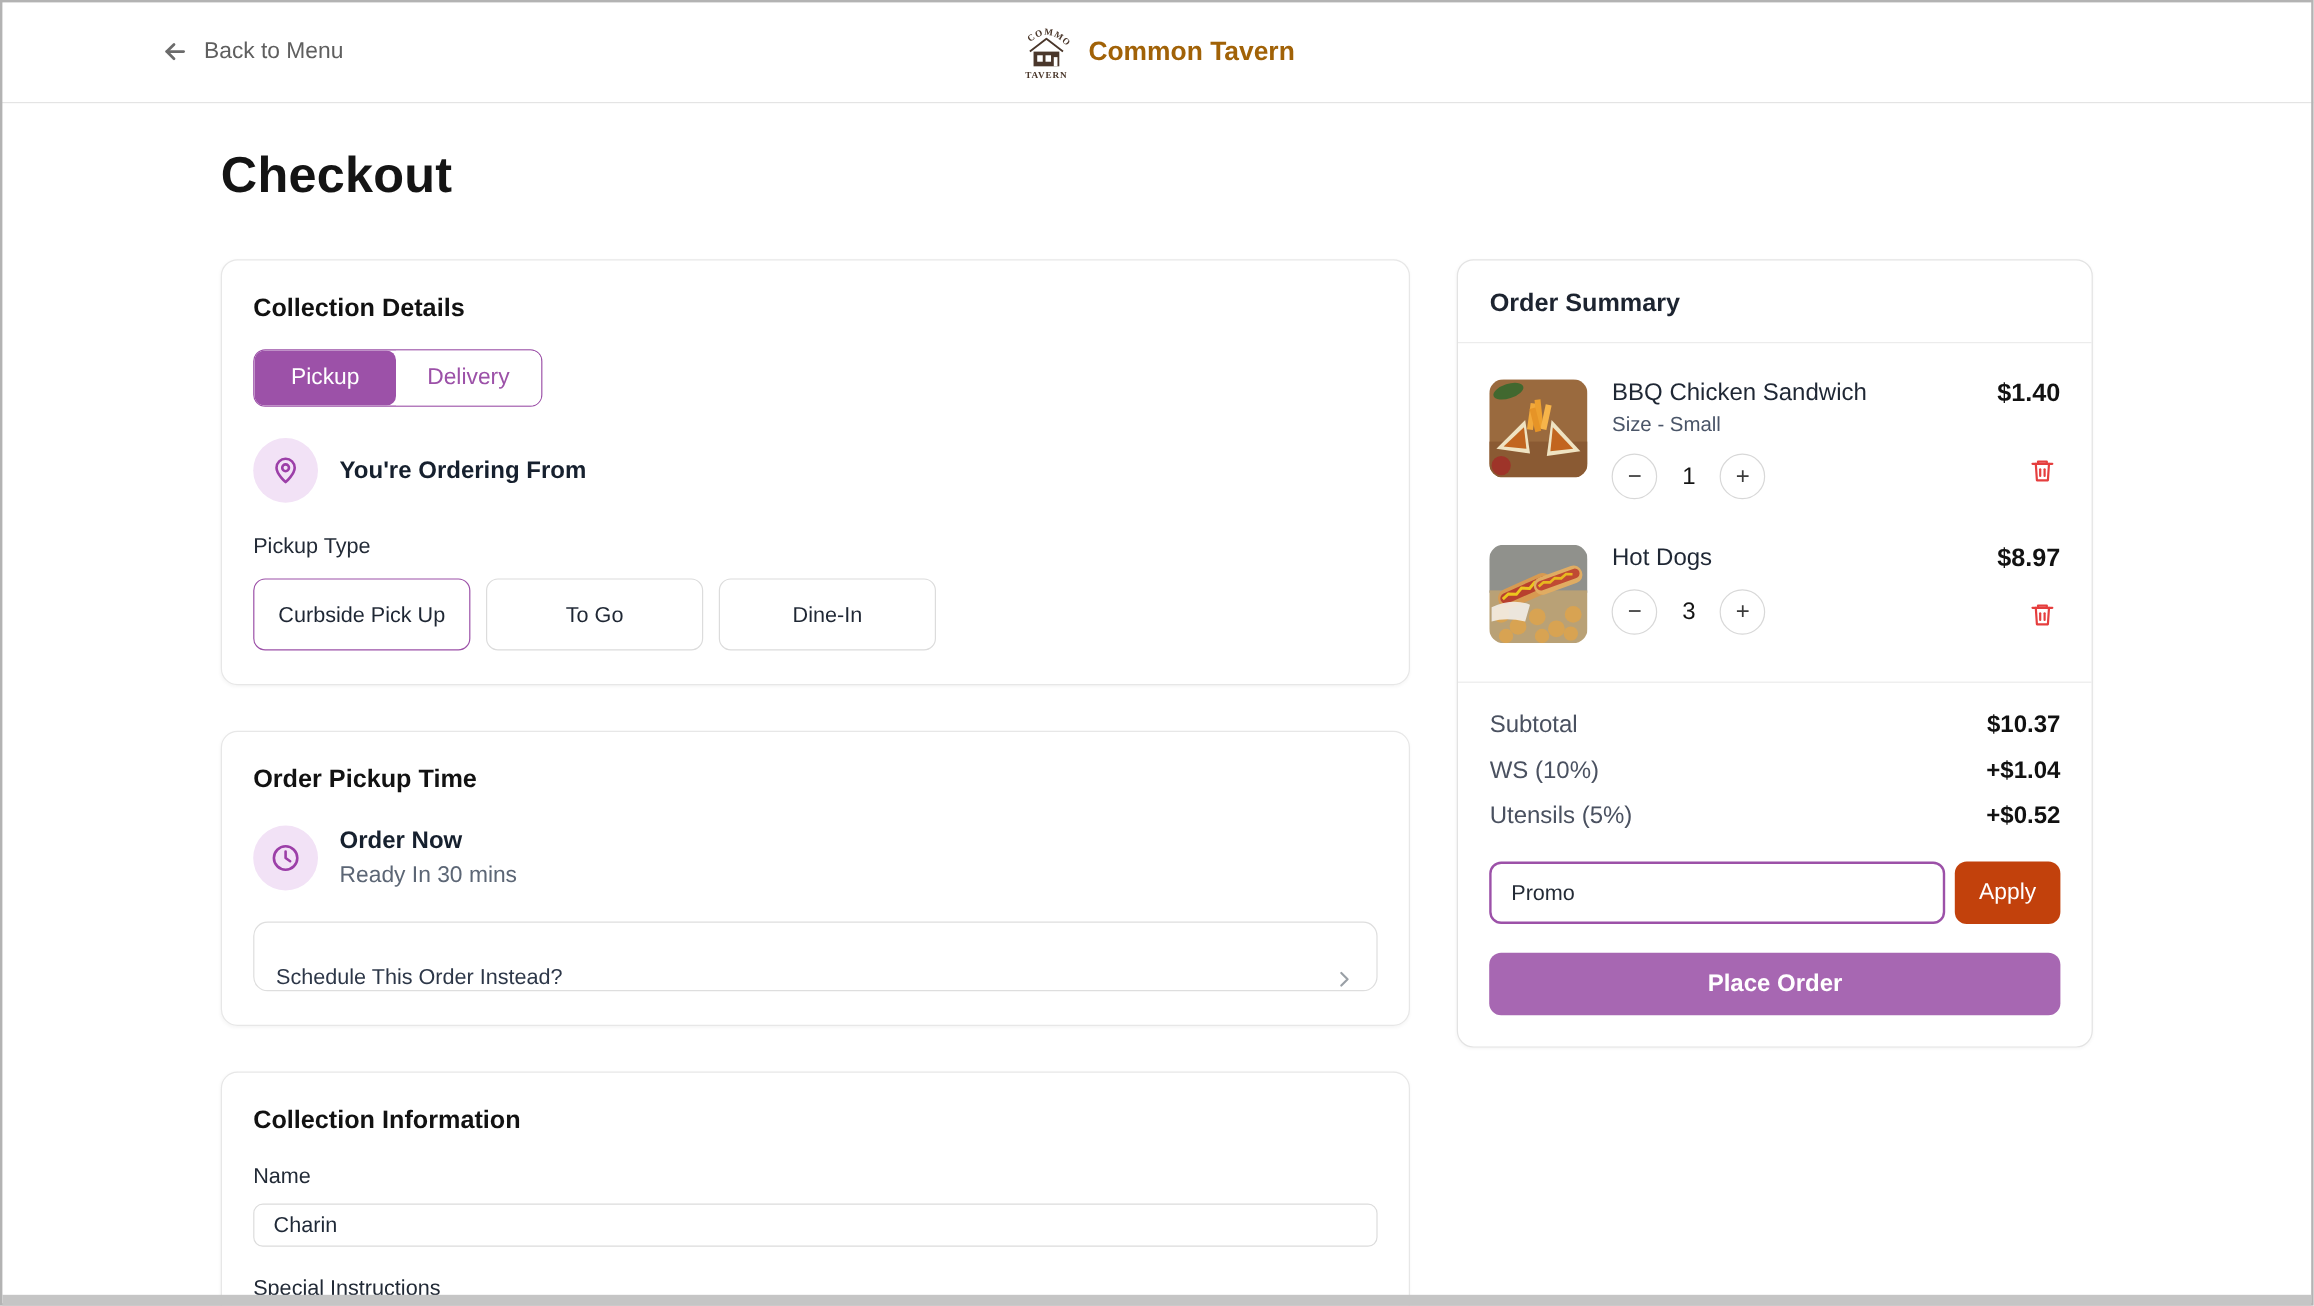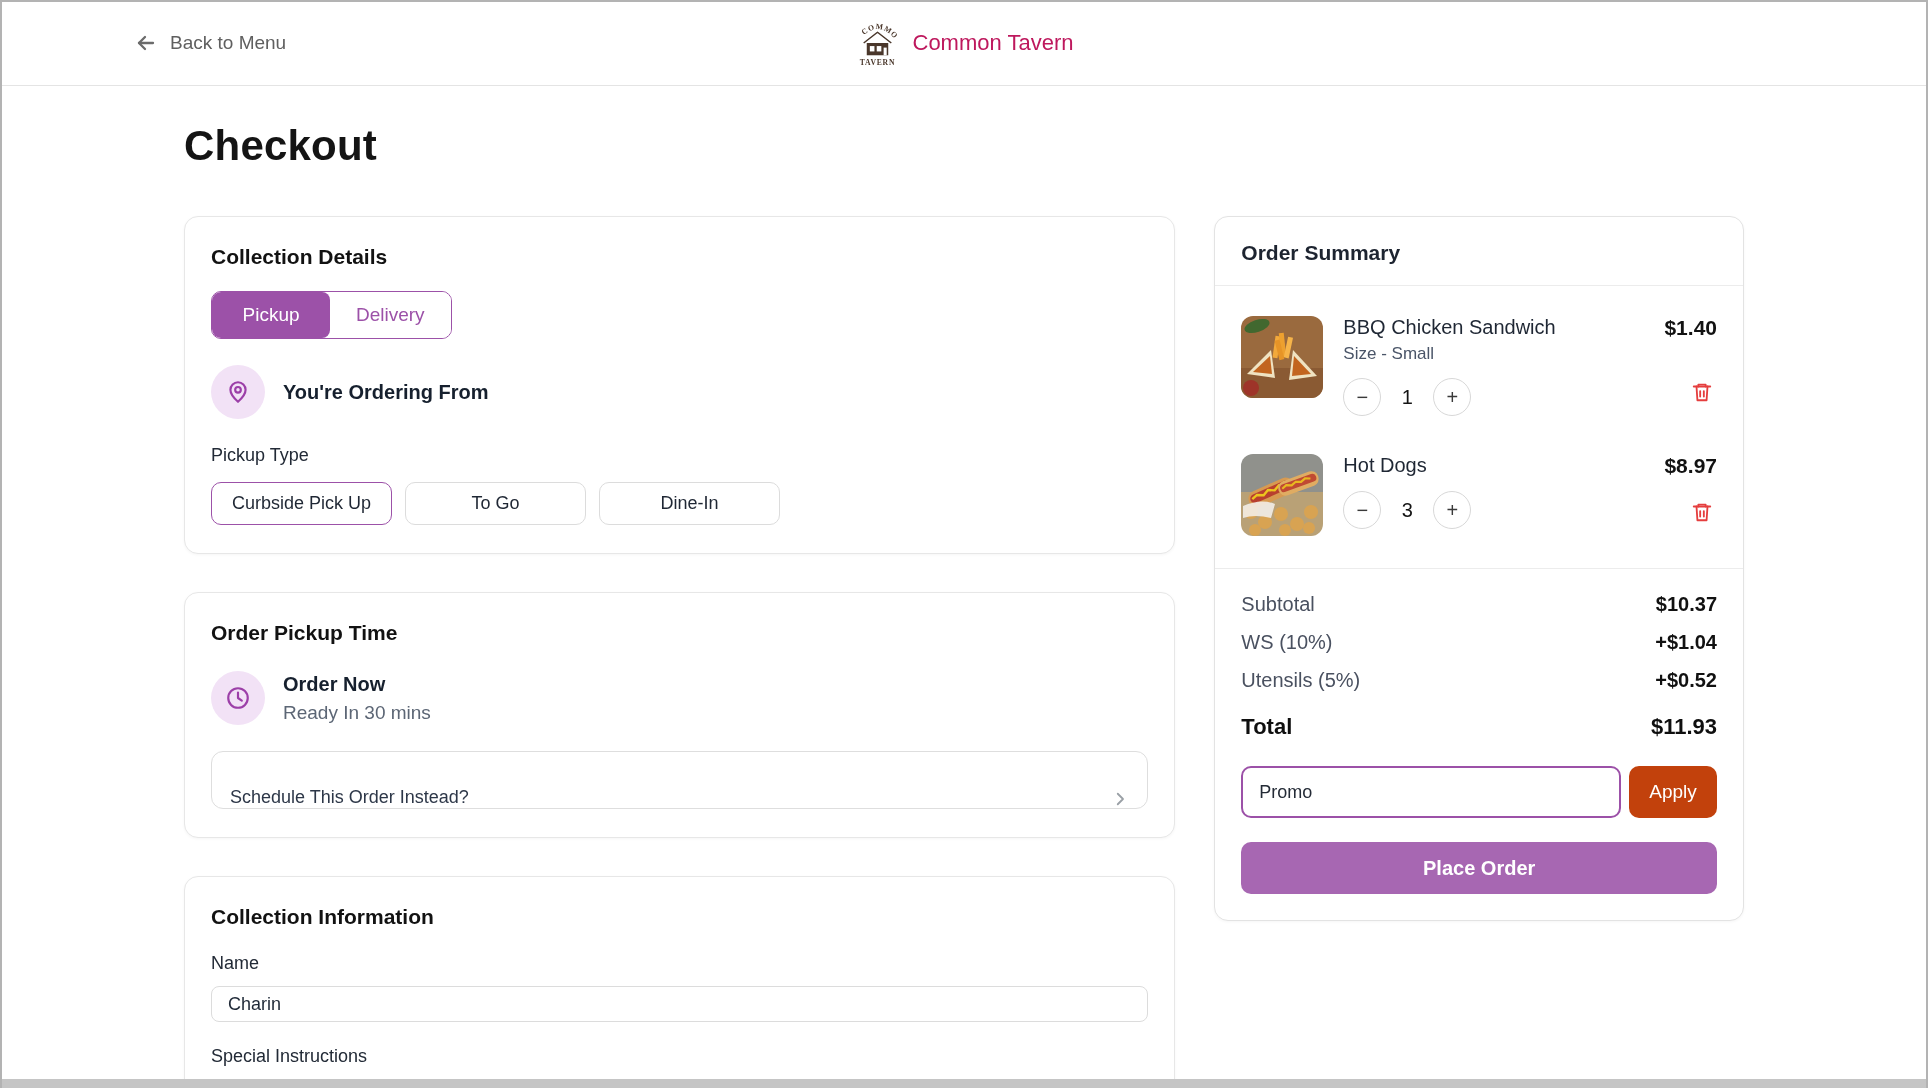--- a/index.html
+++ b/index.html
@@ -8,21 +8,21 @@
 
   .frame { position:fixed; inset:0; border:2px solid #b3b3b3; pointer-events:none; z-index:90; }
   .bottombar { position:fixed; left:2px; right:2px; bottom:0; height:9px; background:#c5c5c5; z-index:95; }
 
   header { height:86px; display:flex; align-items:center; position:relative;
     border-bottom:1px solid #e4e4e4; background:#fff; }
   .back { display:flex; align-items:center; gap:12px; margin-left:134px; cursor:pointer;
     color:#5f5f5f; font-size:19px; text-decoration:none; }
   .brand { position:absolute; left:50%; top:50%; transform:translate(-50%,-50%);
     display:flex; align-items:center; gap:12px; }
-  .brand-name { font-size:22px; font-weight:400; color:#be185d;text-align:center; }
+  .brand-name { font-size:22px; font-weight:700; color:#a16207;text-align:center; }
 
   main { padding:0 184px; }
   h1 { margin-top:36px; font-size:42px; font-weight:800; color:#141414; letter-spacing:.2px; }
 
   .cols { display:flex; gap:39px; margin-top:46px; align-items:flex-start; }
   .left { width:1022px; display:flex; flex-direction:column; gap:38px; }
   .right { width:546px; }
 
   .card { background:#fff; border:1px solid #e7e7e7; border-radius:14px;
     box-shadow:0 1px 3px rgba(0,0,0,.04); padding:28px 26px; }
@@ -36,21 +36,21 @@
   .seg.active { background:#9C51A8; color:#fff; border-radius:8px; }
 
   .loc-row { display:flex; align-items:center; gap:18px; margin-top:26px; }
   .icon-circle { width:54px; height:54px; border-radius:50%; background:#F2E2F6;
     display:flex; align-items:center; justify-content:center; flex:0 0 auto; }
   .loc-title { font-size:20px; font-weight:700; color:#16202e; }
   .loc-sub { font-size:19px; color:#5c6675; margin-top:6px; }
 
   .field-label { font-size:18px; color:#222a36; margin-top:26px; }
   .pt-row { display:flex; gap:13px; margin-top:16px; }
-  .pt-btn { width:181px; height:43px; border:1px solid #dcdcdc; border-radius:10px;
+  .pt-btn { width:181px; height:60px; border:1px solid #dcdcdc; border-radius:10px;
     background:#fff; font-size:18px; color:#1f2734; font-family:inherit; cursor:pointer; }
   .pt-btn.selected { border:1.5px solid #9C51A8; }
 
   .schedule { margin-top:26px; height:58px; border:1px solid #dedede; border-radius:12px;
     display:flex; align-items:flex-end; justify-content:space-between; padding:0 18px;
     cursor:pointer; background:#fff; }
   .schedule span { font-size:18px; color:#2d3748; }
 
   .ci-label { font-size:18px; color:#222a36; margin-top:24px; }
   .text-input { margin-top:12px; width:100%; height:36px; border:1px solid #dcdcdc;
@@ -305,24 +305,20 @@
           </div>
           <div class="t-row">
             <span class="t-label">WS (10%)</span>
             <span class="t-val">+$1.04</span>
           </div>
           <div class="t-row">
             <span class="t-label">Utensils (5%)</span>
             <span class="t-val">+$0.52</span>
           </div>
 
-          <div class="total-row">
-            <span class="total-label">Total</span>
-            <span class="total-val">$11.93</span>
-          </div>
 
           <div class="promo-row">
             <input class="promo-input" type="text" placeholder="Promo" style="">
             <button class="apply-btn">Apply</button>
           </div>
 
           <button class="place-btn">Place Order</button>
         </div>
       </section>
     </aside>

